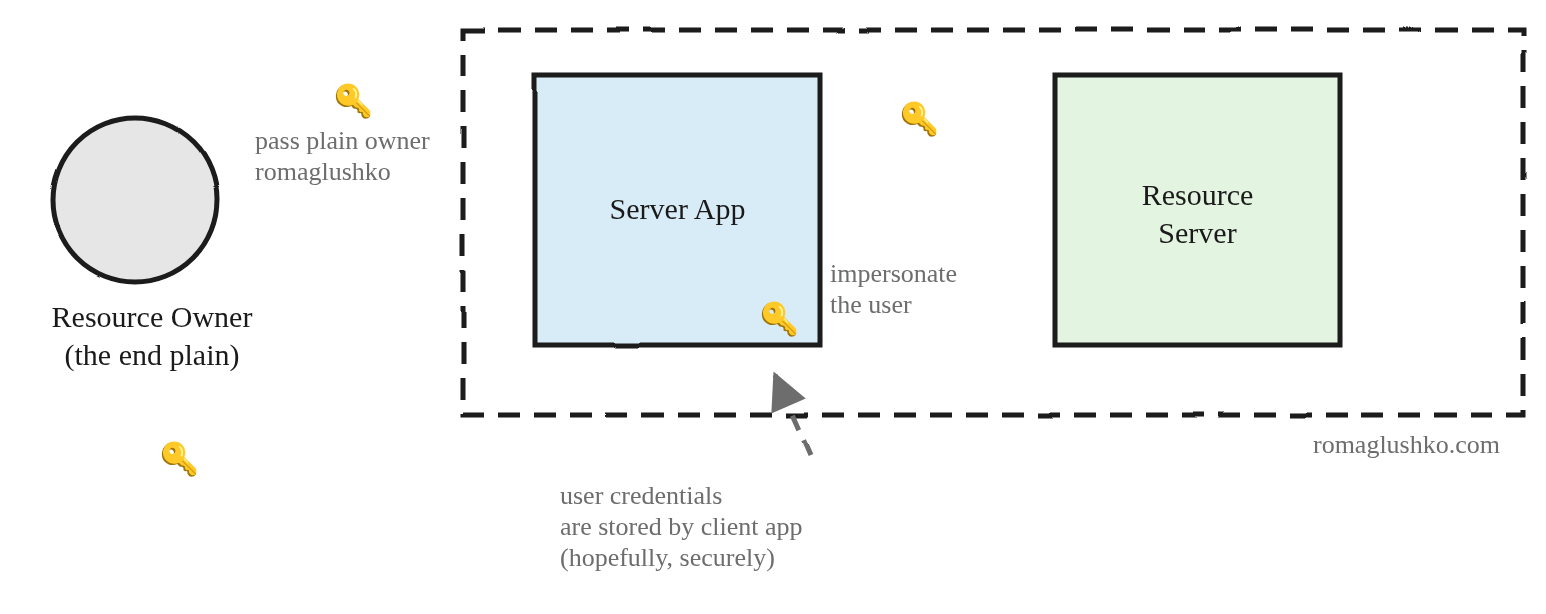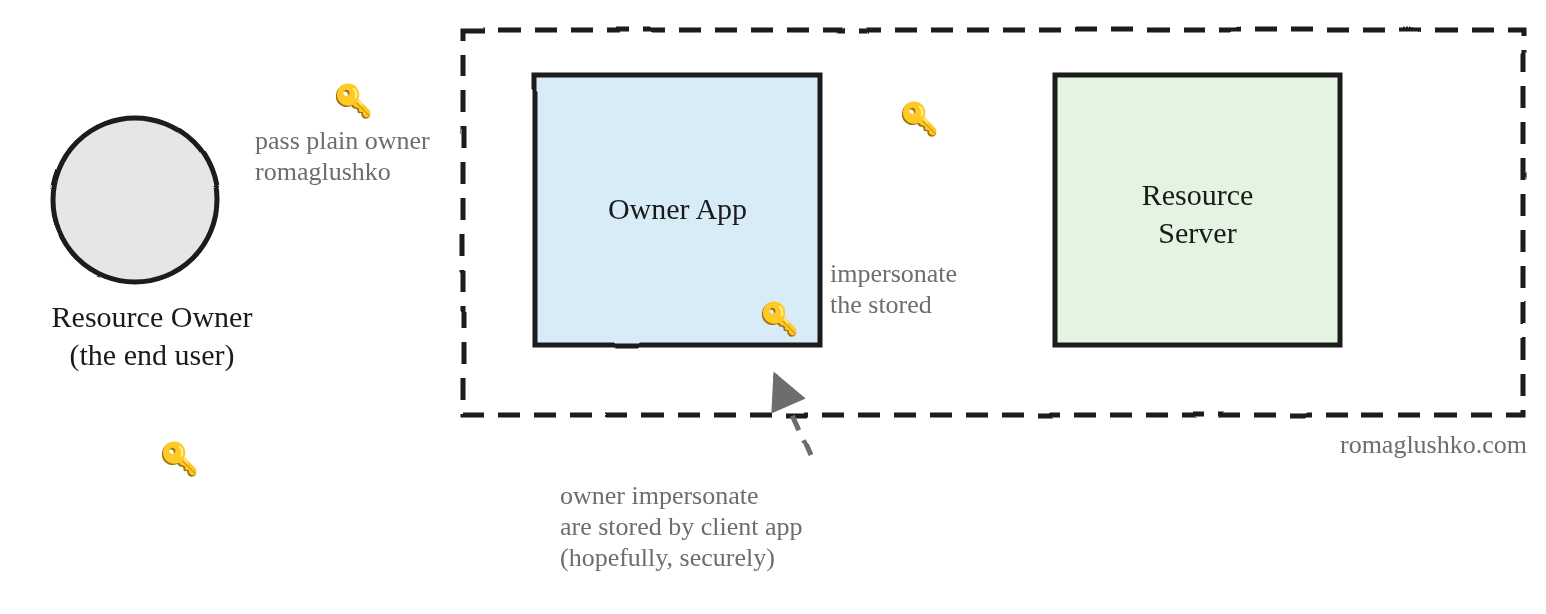--- a/index.html
+++ b/index.html
@@ -41,44 +41,44 @@
 
   <line x1="822" y1="160" x2="1048" y2="160" stroke="#1a1a1a" stroke-width="5" stroke-dasharray="18 14" marker-end="url(#ah)" filter="url(#sketch)"></line>
   <line x1="822" y1="200" x2="1048" y2="200" stroke="#1a1a1a" stroke-width="5" stroke-dasharray="18 14" marker-end="url(#ah)" filter="url(#sketch)"></line>
   <line x1="822" y1="240" x2="1048" y2="240" stroke="#1a1a1a" stroke-width="5" stroke-dasharray="18 14" marker-end="url(#ah)" filter="url(#sketch)"></line>
 
   <line x1="810" y1="455" x2="775" y2="375" stroke="#6d6d6d" stroke-width="5" stroke-dasharray="16 12" marker-end="url(#ahgrey)" filter="url(#sketch)"></line>
 </svg>
 
 <div class="abs node-label" style="left:22px; top:298px; width:260px;">
   <span>Resource Owner</span><br>
-  <span>(the end user)</span>
+  <span>(the end plain)</span>
 </div>
 
-<div class="abs node-label" style="left:535px; top:190px; width:285px;">Owner App</div>
+<div class="abs node-label" style="left:535px; top:190px; width:285px;">Server App</div>
 
 <div class="abs node-label" style="left:1055px; top:176px; width:285px;">
   <span>Resource</span><br>
   <span>Server</span>
 </div>
 
 <div class="abs annot" style="left:255px; top:125px; width:240px;">
   <span>pass plain owner</span><br>
   <span>romaglushko</span>
 </div>
 
 <div class="abs annot" style="left:830px; top:258px; width:200px;">
   <span>impersonate</span><br>
-  <span>the stored</span>
+  <span>the user</span>
 </div>
 
 <div class="abs annot" style="left:560px; top:480px; width:380px;">
-  <span>owner impersonate</span><br>
+  <span>user credentials</span><br>
   <span>are stored by client app</span><br>
   <span>(hopefully, securely)</span>
 </div>
 
 <span class="abs" style="left:334px; top:82px; font-size:32px; transform:scaleX(-1);">🔑</span>
 <span class="abs" style="left:160px; top:440px; font-size:32px; transform:scaleX(-1);">🔑</span>
 <span class="abs" style="left:760px; top:300px; font-size:32px; transform:scaleX(-1);">🔑</span>
 <span class="abs" style="left:900px; top:100px; font-size:32px; transform:scaleX(-1);">🔑</span>
 
-<div class="abs credit" style="right:19px; top:430px;">romaglushko.com</div>
+<div class="abs credit" style="right:46px; top:430px;">romaglushko.com</div>
 
 </body></html>

